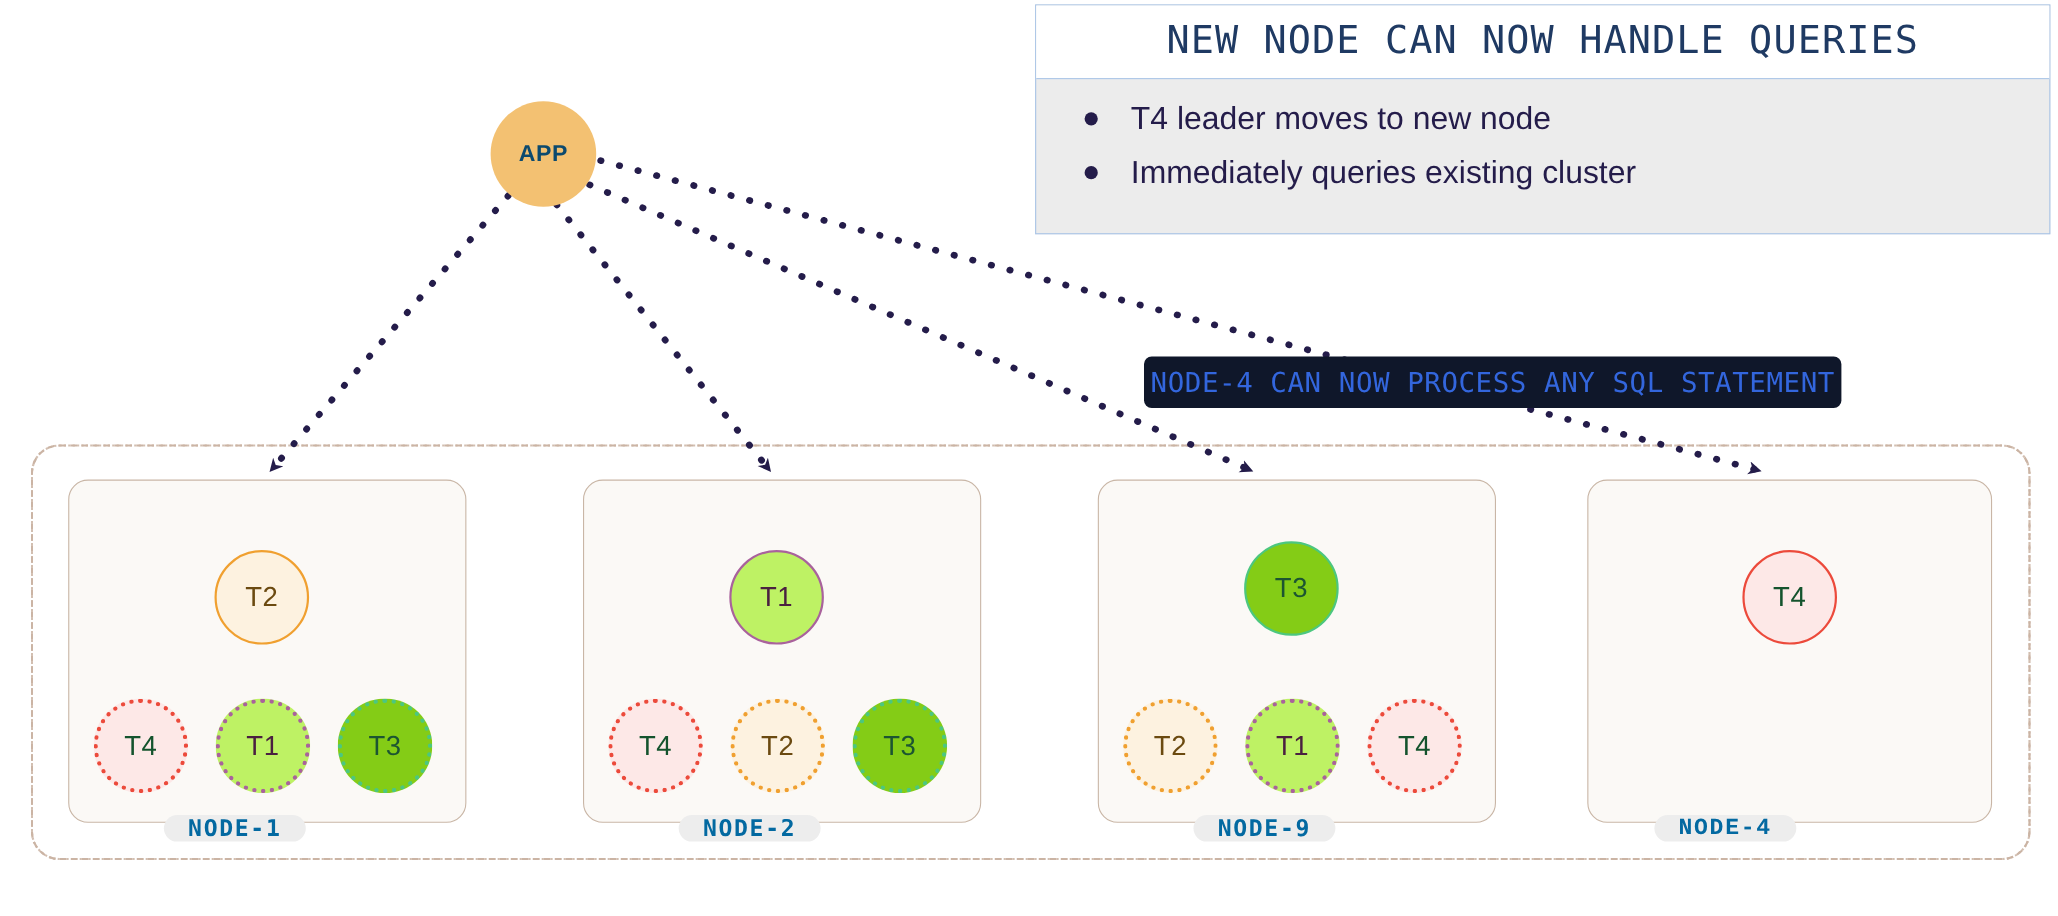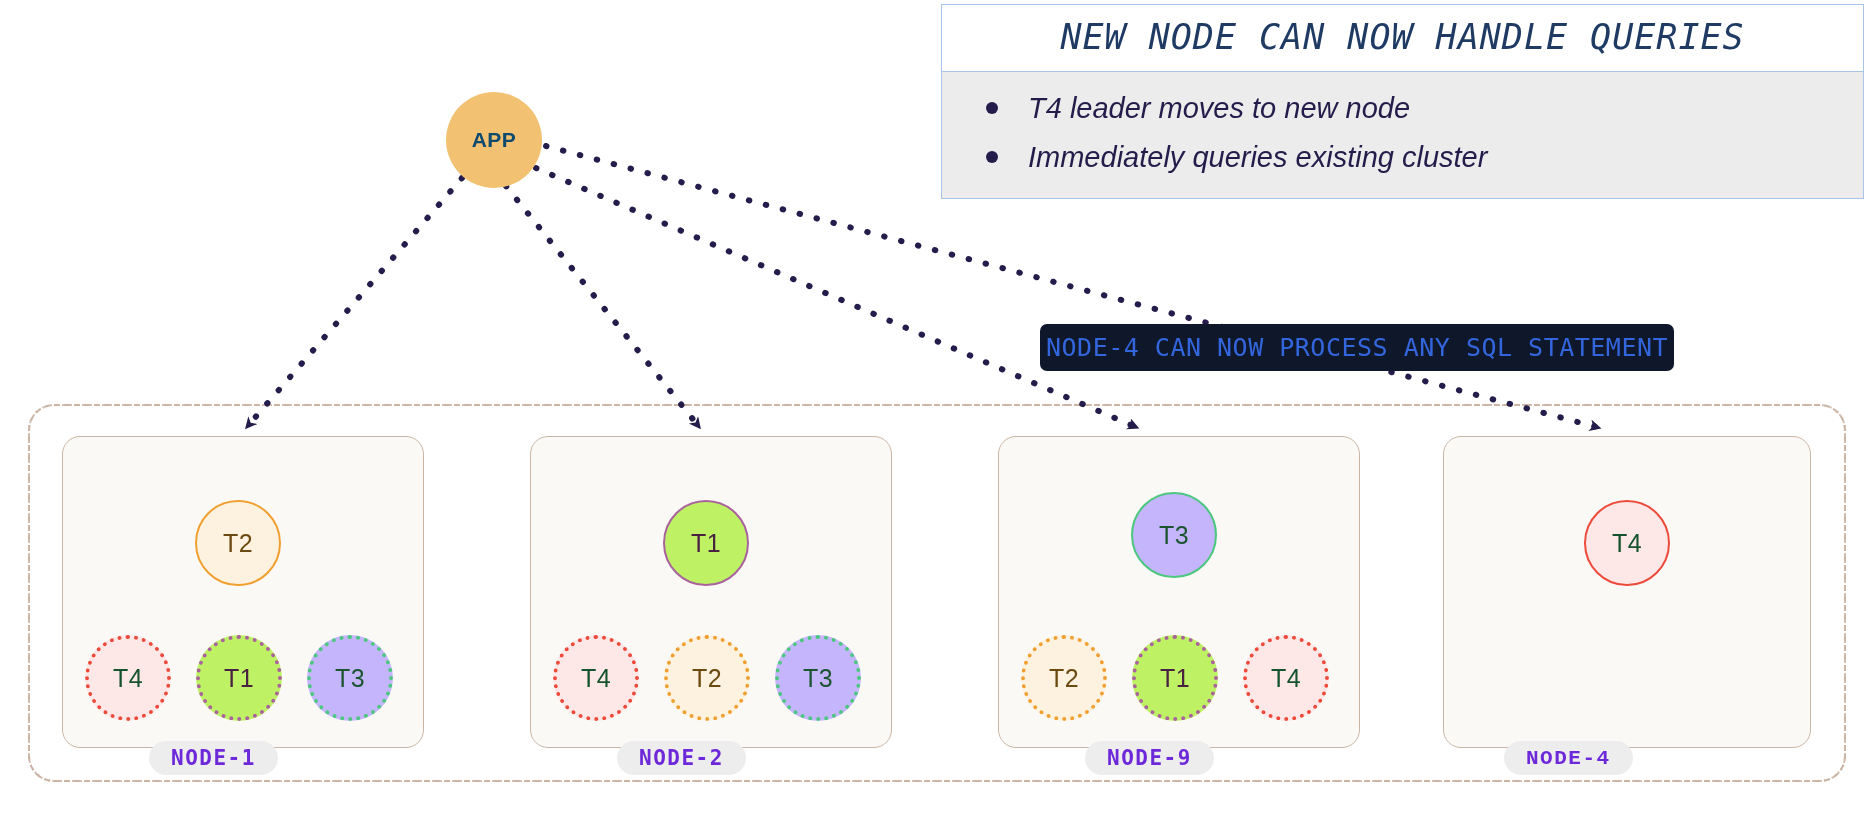--- a/index.html
+++ b/index.html
@@ -92,38 +92,38 @@
     align-items: center;
     justify-content: center;
     font-size: 25px;
     letter-spacing: .5px;
     z-index: 3;
   }
 
   
   .t1 { background:#bef264; border-color:#a9629c; color:#4a2040; }
   .t2 { background:#fdf2e0; border-color:#f0a030; color:#6b4a10; }
-  .t3 { background:#c4b5fd; border-color:#4cc77f; color:#1c5532; }
+  .t3 { background:#84cc16; border-color:#4cc77f; color:#1c5532; }
   .t4 { background:#fde8e7; border-color:#ec4a3b; color:#14532d; }
 
   
   .node-pill {
     position: absolute;
-    height: 34px;
+    height: 24px;
     padding: 0 22px;
     background: #ededed;
     border-radius: 19px;
     display: flex;
     align-items: center;
     justify-content: center;
     font-family: "DejaVu Sans Mono", monospace;
     font-weight: bold;
     font-size: 21px;
     letter-spacing: 1.5px;
-    color: #6d28d9;
+    color: #0369a1;
     z-index: 4;
     white-space: nowrap;
     text-align: center;
   }
 
   
   .app-node {
     position: absolute;
     left: 446px;
     top: 92px;
@@ -144,37 +144,36 @@
   
   .header-box {
     position: absolute;
     left: 941px;
     top: 4px;
     width: 923px;
     border: 1.5px solid #a8c4e6;
     box-sizing: border-box;
     background: #ececec;
     z-index: 7;
-    font-style: italic;
   }
   .header-title {
     background: #ffffff;
     text-align: center;
     font-family: "DejaVu Sans Mono", monospace;
     font-size: 35px;
     color: #1f3a63;
     letter-spacing: 1px;
     padding: 12px 0 14px 0;
     border-bottom: 1.5px solid #a8c4e6;
     white-space: nowrap;
   }
   .header-list {
     list-style: none;
     margin: 0;
-    padding: 12px 0 16px 44px;
+    padding: 12px 0 30px 44px;
   }
   .header-list li {
     display: flex;
     align-items: center;
     font-size: 29px;
     color: #241c4a;
     line-height: 1.55;
     padding: 2px 0;
   }
   .bullet-dot {

